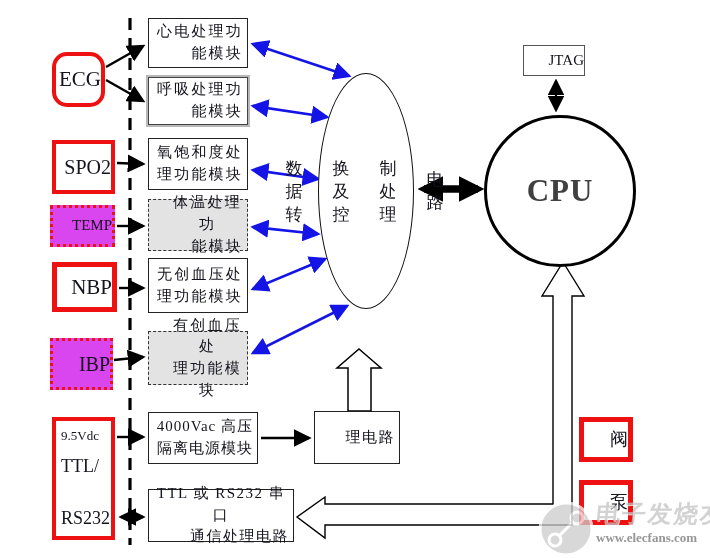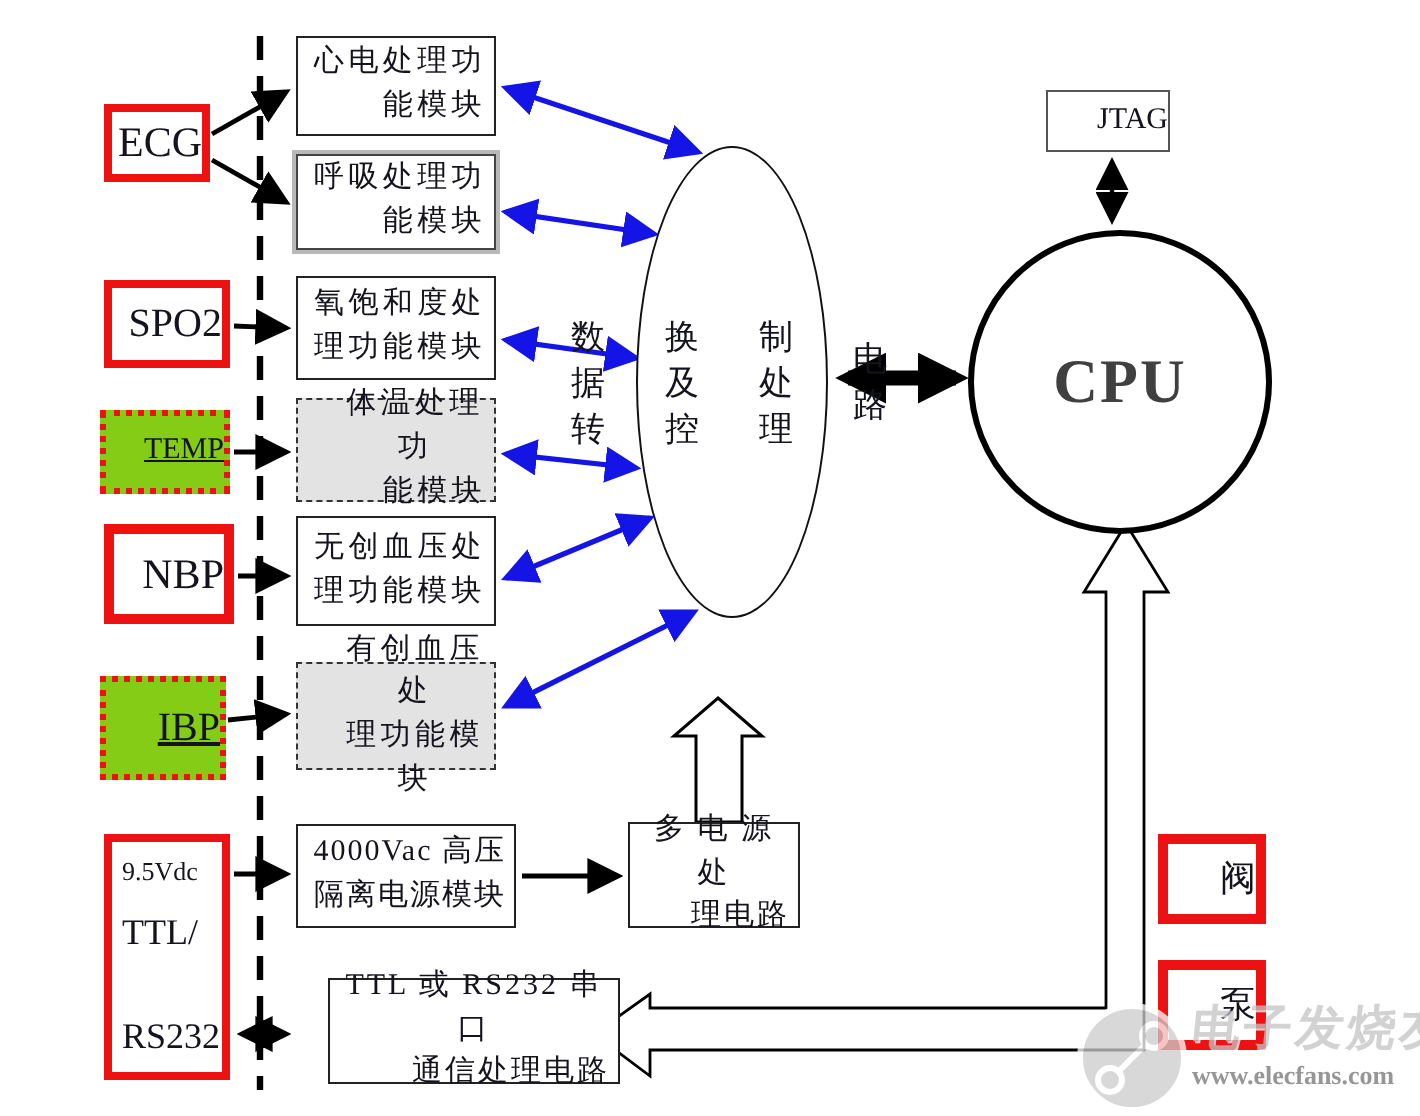--- a/index.html
+++ b/index.html
@@ -9,21 +9,21 @@
   }
   svg.wires{position:absolute;left:0;top:0;z-index:1;}
   .box{
     position:absolute;box-sizing:border-box;display:flex;flex-direction:column;
     align-items:flex-end;justify-content:center;background:#ffffff;z-index:2;
     text-align:center;line-height:1.45;
   }
   .box span{display:block;}
   .redbox{border:4px solid #ee1111;font-size:20px;}
   .redbox.thick{border-width:5px;}
-  .reddot{border:3px dotted #ee1111;background:#84cc16;text-decoration:underline;}
+  .reddot{border:3px dotted #ee1111;background:#d946ef;}
   .module{
     left:148px;width:100px;border:1.5px solid #222;font-size:15px;
     letter-spacing:2.2px;padding:2px 4px;
   }
   .module.shadowed{border:1.5px solid #444;outline:2.5px solid #b8b8b8;}
   .module.dashdot{border:1.5px dashed #333;background:#e3e3e3;padding-left:23px;}
   .pwrbox{
     align-items:flex-start;text-align:left;padding:6px 2px 6px 5px;
     justify-content:flex-start;
   }
@@ -97,25 +97,25 @@
 
     <line x1="424" y1="189" x2="478" y2="189" stroke="#000" stroke-width="7.5" marker-start="url(#mt)" marker-end="url(#mt)"></line>
 
     <line x1="556" y1="81" x2="556" y2="110" stroke="#000" stroke-width="2.2" marker-start="url(#mb)" marker-end="url(#mb)"></line>
 
     <polygon points="359,349 381,368 371,368 371,411 348,411 348,368 337,368" fill="#ffffff" stroke="#000" stroke-width="1.5"></polygon>
 
     <polygon points="563,262 584,296 572,296 572,525 325,525 325,538 297,517 325,497 325,504 553,504 553,296 542,296" fill="#ffffff" stroke="#000" stroke-width="1.4"></polygon>
   </svg>
 
-  <div class="box redbox" style="left:52px;top:52px;width:53px;height:39px;font-size:21px;">
+  <div class="box redbox" style="left:52px;top:52px;width:53px;height:55px;font-size:21px;border-radius:15px;">
     <span>ECG</span>
   </div>
 
-  <div class="box redbox" style="left:52px;top:140px;width:63px;height:44px;">
+  <div class="box redbox" style="left:52px;top:140px;width:63px;height:54px;">
     <span>SPO2</span>
   </div>
 
   <div class="box reddot" style="left:50px;top:205px;width:65px;height:42px;font-size:15px;">
     <span>TEMP</span>
   </div>
 
   <div class="box redbox thick" style="left:52px;top:262px;width:65px;height:50px;font-size:21px;">
     <span>NBP</span>
   </div>
@@ -174,25 +174,24 @@
   <div class="box jtag">
     <span>JTAG</span>
   </div>
 
   <div class="box module" style="left:148px;top:412px;width:110px;height:52px;letter-spacing:1px;">
     <span>4000Vac 高压</span>
     <span>隔离电源模块</span>
   </div>
 
   <div class="box module" style="left:314px;top:411px;width:86px;height:53px;letter-spacing:1.5px;">
-    <span>多 电 源 处</span>
     <span>理电路</span>
   </div>
 
-  <div class="box module" style="left:164px;top:489px;width:146px;height:53px;letter-spacing:1.5px;">
+  <div class="box module" style="left:148px;top:489px;width:146px;height:53px;letter-spacing:1.5px;">
     <span>TTL 或 RS232 串口</span>
     <span>通信处理电路</span>
   </div>
 
   <div class="box actuator" style="top:417px;">
     <span>阀</span>
   </div>
 
   <div class="box actuator" style="top:480px;">
     <span>泵</span>

